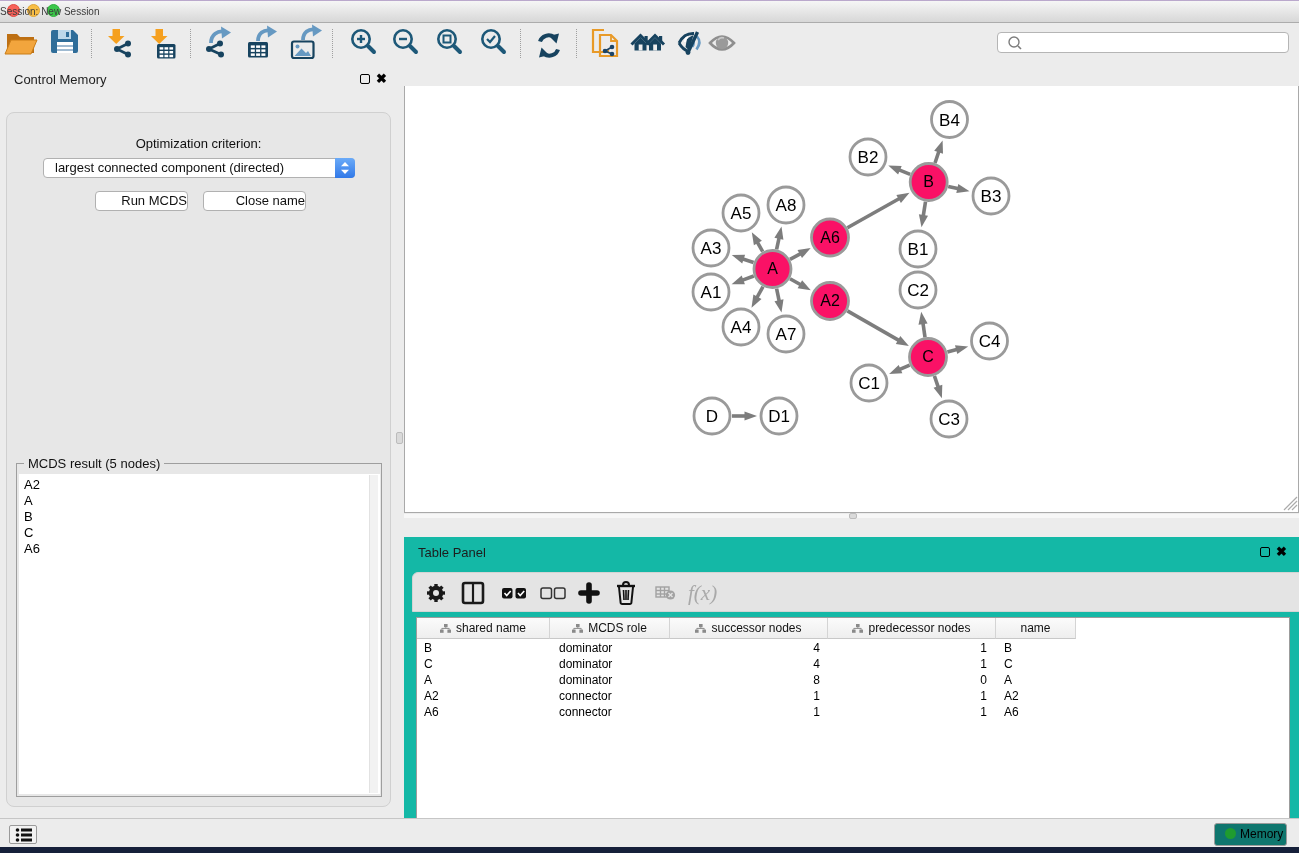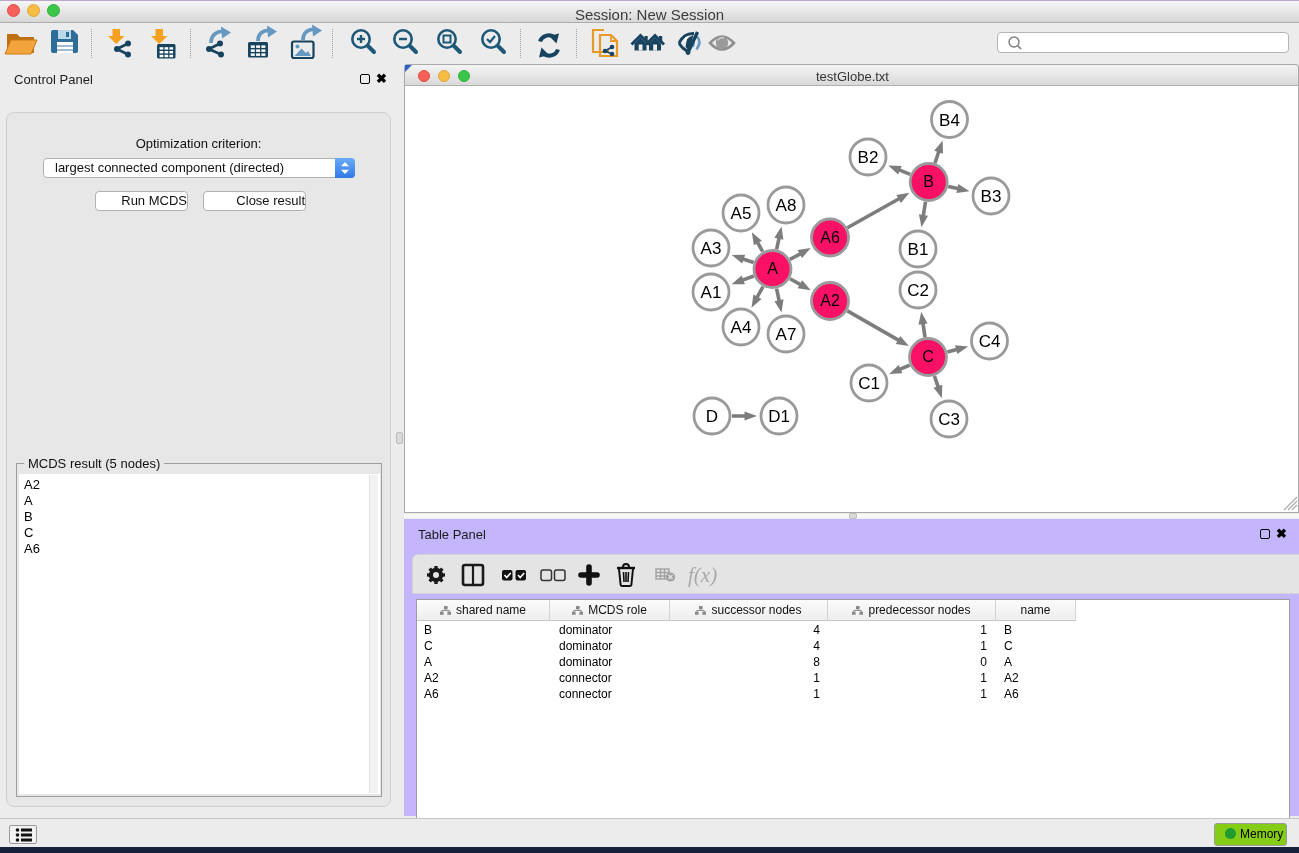--- a/index.html
+++ b/index.html
@@ -3,21 +3,21 @@
 <meta charset="utf-8">
 <style>
 *{margin:0;padding:0;box-sizing:border-box}
 html,body{width:1299px;height:853px;overflow:hidden}
 body{font-family:"Liberation Sans",sans-serif;background:#ececec;position:relative}
 .abs{position:absolute}
 
 #topline{left:0;top:0;width:1299px;height:1px;background:#baa8cc}
 #titlebar{left:0;top:1px;width:1299px;height:22px;background:linear-gradient(#f6f6f6,#d7d7d7);border-bottom:1px solid #acacac}
 #titlebar .tl{position:absolute;top:3px;width:13px;height:13px;border-radius:50%}
-#title-text{left:0;top:5px;width:1299px;text-align:center;font-size:15px;color:#3c3c3c}
+#title-text{left:0;top:5px;width:1299px;font-size:10px;color:#3c3c3c}
 
 #toolbar{left:0;top:24px;width:1299px;height:39px;background:#ececec}
 .tsep{position:absolute;top:5px;height:29px;width:0;border-left:1px dotted #9f9f9f}
 #searchbox{left:997px;top:8px;width:292px;height:21px;background:#fff;border:1px solid #b5b5b5;border-radius:4px}
 
 #cpanel{left:0;top:63px;width:397px;height:755px;background:#ececec}
 .paneltitle{font-size:13px;color:#1d1d1d}
 .winbtn-sq{position:absolute;width:10px;height:10px;border:1.6px solid #000;border-radius:2px}
 .winbtn-x{position:absolute;font-size:13px;font-weight:bold;color:#000;line-height:10px}
 #tabpanel{left:6px;top:49px;width:385px;height:695px;background:#e7e7e7;border:1px solid #d0d0d0;border-radius:8px}
@@ -33,31 +33,31 @@
 #grouplabel{left:7px;top:-8px;background:#e7e7e7;padding:0 4px;font-size:13px;color:#111;position:absolute}
 #mlist{position:absolute;left:2px;top:10px;width:361px;height:320px;background:#fff;font-size:13px;line-height:16px;padding:3px 0 0 5px;color:#000}
 #mscroll{position:absolute;right:3px;top:11px;width:9px;height:318px;background:#f2f2f2;border-left:1px solid #e2e2e2}
 
 #gwin{left:404px;top:64px;width:895px;height:449px}
 #gtitle{left:0;top:0;width:895px;height:22px;background:linear-gradient(#f4f4f4,#d9d9d9);border:1px solid #a9a9a9;border-bottom:1px solid #b0b0b0;border-radius:4px 4px 0 0}
 #gtitle .tl{position:absolute;top:5px;width:12px;height:12px;border-radius:50%}
 #gtitle-text{left:0;top:4px;width:895px;text-align:center;font-size:13px;color:#343434}
 #gcanvas{left:0;top:22px;width:895px;height:427px;background:#fff;border:1px solid #a9a9a9;border-top:none}
 
-#tpanel{left:404px;top:519px;width:895px;height:297px;background:#c4b5fd}
+#tpanel{left:404px;top:537px;width:895px;height:297px;background:#14b8a6}
 #ttoolbar{left:8px;top:35px;width:1059px;height:40px;background:#e4e4e4;border:1px solid #d4d4d4;border-radius:6px 6px 0 0}
 #ttable{left:12px;top:80px;width:874px;height:231px;background:#fff;border:1px solid #9c9c9c}
 .th{position:absolute;top:0;height:21px;background:linear-gradient(#fbfbfb,#eeeeee);border-right:1px solid #d4d4d4;border-bottom:1px solid #c8c8c8;font-size:12px;color:#111;display:flex;align-items:center;justify-content:center;gap:5px}
 .trow{position:absolute;height:16px;font-size:12px;color:#000}
 .tcell{position:absolute;top:1px;white-space:nowrap}
 
 #statusbar{left:0;top:818px;width:1299px;height:29px;background:#ececec;border-top:1px solid #c6c6c6}
 #darkstrip{left:0;top:847px;width:1299px;height:6px;background:#16203a}
 #listbtn{left:9px;top:6px;width:28px;height:19px;border:1px solid #9a9a9a;background:#f2f2f2;border-radius:2px}
-#membtn{left:1214px;top:4px;width:73px;height:23px;border:1px solid #9a9a9a;background:#84cc16;border-radius:3px;font-size:12px;color:#000;line-height:21px}
+#membtn{left:1214px;top:4px;width:73px;height:23px;border:1px solid #9a9a9a;background:#0f766e;border-radius:3px;font-size:12px;color:#000;line-height:21px}
 </style>
 </head>
 <body>
 <div class="abs" id="topline"></div>
 <div class="abs" id="titlebar">
   <div class="tl" style="left:7px;background:#f7615a;border:1px solid #e24b43"></div>
   <div class="tl" style="left:27px;background:#f8bd45;border:1px solid #dfa63a"></div>
   <div class="tl" style="left:47px;background:#3bc649;border:1px solid #2fb13c"></div>
   <div class="abs" id="title-text">Session: New Session</div>
 </div>
@@ -229,49 +229,40 @@
   </g>
 </svg>
 <div class="abs" id="searchbox">
   <svg width="24" height="19" style="position:absolute;left:6px;top:1px">
     <circle cx="10" cy="8" r="5" fill="none" stroke="#7c7c7c" stroke-width="1.4"></circle>
     <line x1="14" y1="12" x2="17" y2="15" stroke="#7c7c7c" stroke-width="1.6"></line>
   </svg>
 </div>
 </div>
 <div class="abs" id="cpanel">
-  <div class="abs paneltitle" style="left:14px;top:9px">Control Panel</div>
+  <div class="abs paneltitle" style="left:14px;top:9px">Control Memory</div>
   <div class="winbtn-sq" style="left:360px;top:11px"></div>
   <div class="winbtn-x" style="left:376px;top:11px">✖</div>
   <div class="abs" id="tabpanel"></div>
   <div class="abs" id="combo">largest connected component (directed)
     <div class="abs" id="combocap"><svg width="20" height="20">
           <polygon points="10,4 14,8.2 6,8.2" fill="#fff"></polygon>
           <polygon points="10,16 14,11.8 6,11.8" fill="#fff"></polygon>
         </svg></div>
   </div>
   <div class="abs" id="optlabel">Optimization criterion:</div>
   <div class="btn" style="left:95px;top:128px;width:93px">Run MCDS</div>
-  <div class="btn" style="left:203px;top:128px;width:103px">Close result</div>
+  <div class="btn" style="left:203px;top:128px;width:103px">Close name</div>
   <div class="abs" id="groupbox">
     <div id="grouplabel">MCDS result (5 nodes)</div>
     <div id="mlist">A2<br>A<br>B<br>C<br>A6</div>
     <div id="mscroll"></div>
   </div>
 </div>
 <div class="abs" id="gwin">
-  <div class="abs" id="gtitle">
-    <div class="tl" style="left:13px;background:#f7615a;border:1px solid #e24b43"></div>
-    <div class="tl" style="left:33px;background:#f8bd45;border:1px solid #dfa63a"></div>
-    <div class="tl" style="left:53px;background:#3bc649;border:1px solid #2fb13c"></div>
-    <div class="abs" id="gtitle-text">testGlobe.txt</div>
-    <svg width="8" height="8" style="position:absolute;left:0;top:0">
-        <polygon points="0,0 7,0 0,7" fill="#2a62c9"></polygon>
-      </svg>
-  </div>
   <div class="abs" id="gcanvas">
   <svg width="893" height="425" style="position:absolute;left:0;top:0">
     <g stroke="#7d7d7d" stroke-width="3.6">
       <line x1="348.8" y1="190.0" x2="336.9" y2="194.4"></line>
       <line x1="348.6" y1="176.5" x2="337.2" y2="172.7"></line>
       <line x1="358.0" y1="200.6" x2="351.7" y2="212.0"></line>
       <line x1="357.7" y1="165.6" x2="352.2" y2="155.8"></line>
       <line x1="371.6" y1="202.6" x2="374.3" y2="215.7"></line>
       <line x1="371.6" y1="163.4" x2="374.2" y2="151.3"></line>
       <line x1="385.0" y1="173.4" x2="396.1" y2="167.4"></line>

